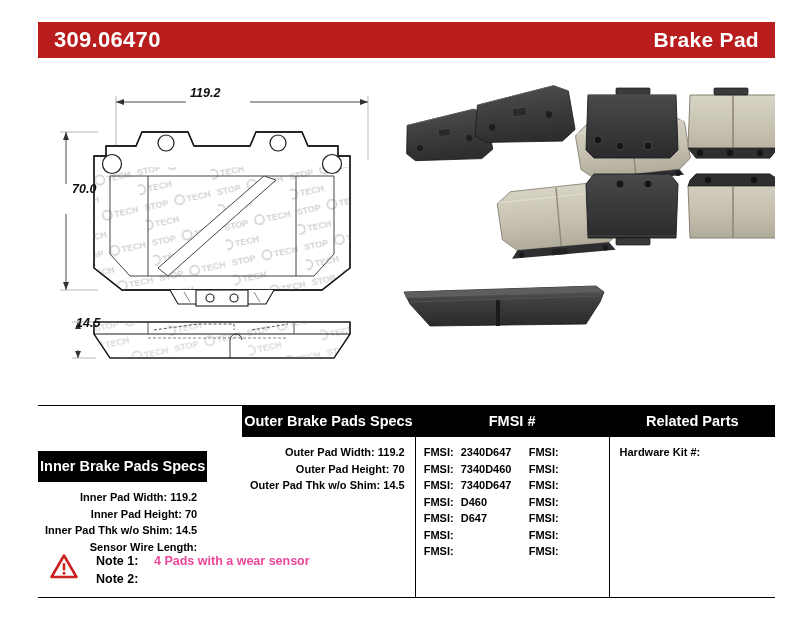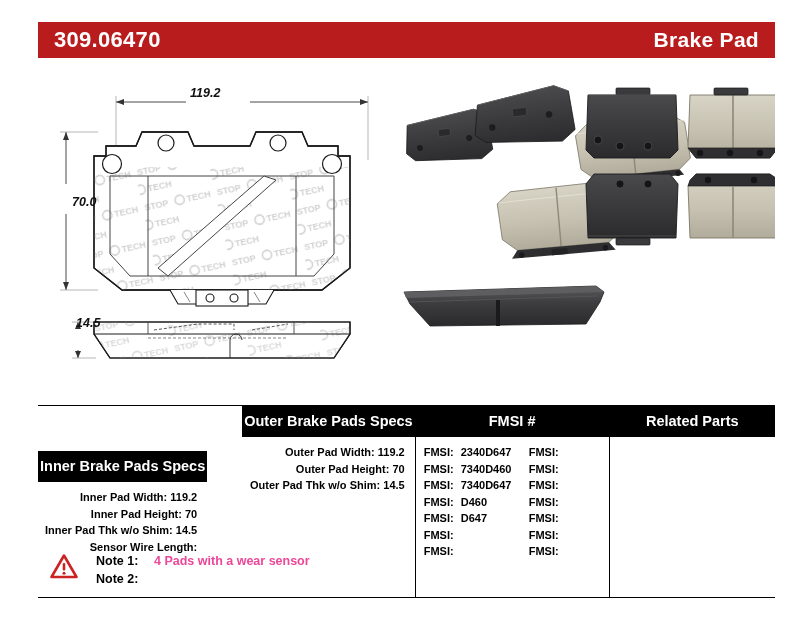--- a/index.html
+++ b/index.html
@@ -281,21 +281,21 @@
       <path d="M 116,258 L 160,252 L 196,252 L 196,258" fill="none" stroke="#444" stroke-width="0.9" stroke-dasharray="3,2"></path>
       <path d="M 110,266 L 250,266" fill="none" stroke="#666" stroke-width="0.8" stroke-dasharray="3,2"></path>
       <path d="M 192,286 L 192,268 A 6,6 0 0 1 204,268" fill="none" stroke="#333" stroke-width="1"></path>
       <path d="M 214,258 L 250,252" fill="none" stroke="#444" stroke-width="0.9" stroke-dasharray="3,2"></path>
     </g>
   </svg>
 
   <span class="dim-label dim-width" style="left:152px; top:14px;">119.2</span>
 </div>
 
-<span class="dim-label" style="left:72px; top:195px;">70.0</span>
+<span class="dim-label" style="left:72px; top:182px;">70.0</span>
 <span class="dim-label" style="left:76px; top:316px;">14.5</span>
 
 <div class="photo-area">
   <svg width="383" height="300" viewBox="0 0 383 300">
     <defs>
       <linearGradient id="fric" x1="0" y1="0" x2="0" y2="1">
         <stop offset="0%" stop-color="#d8d4c6"></stop>
         <stop offset="55%" stop-color="#c6c1b0"></stop>
         <stop offset="100%" stop-color="#b0ab9a"></stop>
       </linearGradient>
@@ -514,20 +514,26 @@
         <span class="fmsi-cell">
           <span class="lbl">FMSI:</span>
           <span class="val"></span>
         </span>
       </div>
     </div>
   </div>
 
   <div class="col col-related">
     <div class="col-head">Related Parts</div>
+    <div class="related-body">
+      <div class="related-line">
+        <span>Hardware Kit #:</span>
+        <span></span>
+      </div>
+    </div>
   </div>
 </div>
 
 <div class="notes">
   <span class="warn-icon">
     <svg width="28" height="25" viewBox="0 0 28 25">
       <path d="M 14,1.5 L 26.5,23 L 1.5,23 Z" fill="#ffffff" stroke="#cc2222" stroke-width="2.6" stroke-linejoin="round"></path>
       <rect x="12.7" y="9" width="2.6" height="7.5" rx="1.1" fill="#cc2222"></rect>
       <circle cx="14" cy="19.2" r="1.5" fill="#cc2222"></circle>
     </svg>

